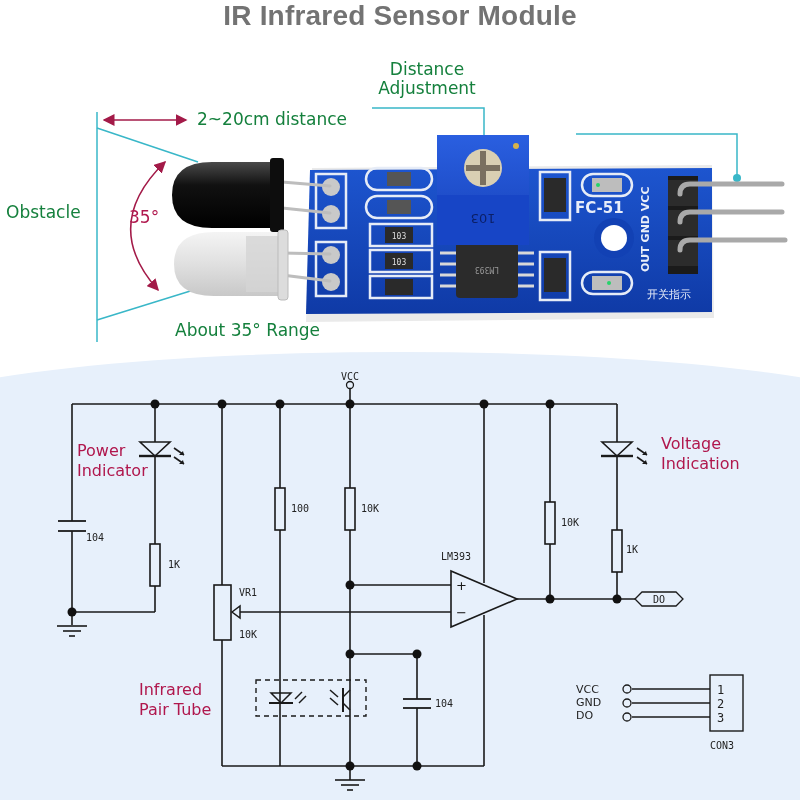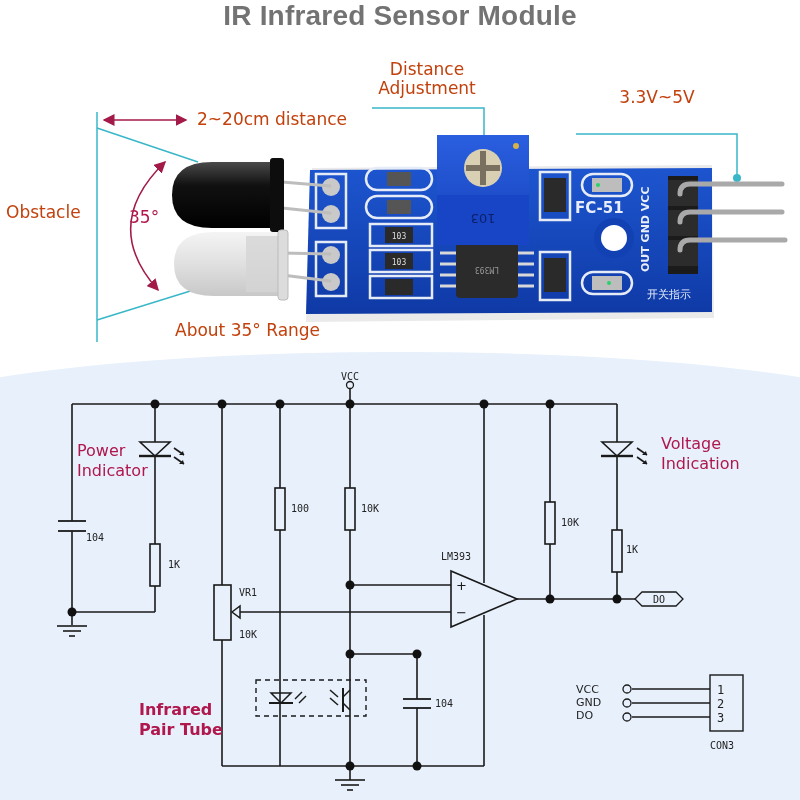--- a/index.html
+++ b/index.html
@@ -1,18 +1,18 @@
 <!DOCTYPE html>
 <html><head>
 <meta charset="utf-8">
 <style>
   html, body { margin:0; padding:0; }
   body { width:800px; height:800px; position:relative; overflow:hidden; background:#ffffff; font-family:"DejaVu Sans", sans-serif; }
   .title { position:absolute; left:0; top:0; width:800px; text-align:center; font-family:"Liberation Sans", sans-serif; font-weight:bold; font-size:28px; color:#737373; letter-spacing:0.2px; }
-  .lbl { position:absolute; font-family:"DejaVu Sans", sans-serif; color:#c2410c; font-size:17px; line-height:19px; white-space:nowrap; }
+  .lbl { position:absolute; font-family:"DejaVu Sans", sans-serif; color:#15803d; font-size:17px; line-height:19px; white-space:nowrap; }
   .lbl.center { text-align:center; }
   .red { color:#b0174d; }
   .schem-bg { position:absolute; left:-120px; top:352px; width:1040px; height:900px; border-radius:50% 50% 0 0 / 70px 70px 0 0; background:#e7f0fb; }
   svg { position:absolute; left:0; top:0; }
   .sch-text { font-family:"DejaVu Sans Mono", monospace; font-size:10px; fill:#222; }
   .pin-text { font-family:"DejaVu Sans", sans-serif; font-size:11px; fill:#222; }
   .con-text { font-family:"DejaVu Sans Mono", monospace; font-size:12px; fill:#222; }
   .annot { position:absolute; font-family:"DejaVu Sans", sans-serif; font-size:16px; line-height:20px; color:#b0174d; white-space:nowrap; }
 </style>
 </head>
@@ -169,21 +169,20 @@
 
 <div class="lbl" style="left:197px; top:110px;">2~20cm distance</div>
 <div class="lbl" style="left:6px; top:203px;">Obstacle</div>
 <div class="lbl red" style="left:129px; top:208px;">35°</div>
 <div class="lbl" style="left:127px; top:321px;margin-left:48px;">About 35° Range</div>
 <div class="lbl center" style="left:366px; top:60px; width:122px;">
   <div>Distance</div>
   <div>Adjustment</div>
 </div>
 <div class="lbl center" style="left:550px; top:88px; width:214px;">
-  <div>3.3V~5V</div>
 </div>
 
 <svg width="800" height="800" viewBox="0 0 800 800">
   <g stroke="#1a1a1a" stroke-width="1.6" fill="none">
 
     <line x1="72" y1="404" x2="617" y2="404"></line>
 
     <line x1="350" y1="388" x2="350" y2="404"></line>
 
     <line x1="72" y1="404" x2="72" y2="521"></line>
@@ -354,16 +353,16 @@
 </svg>
 
 <div class="annot" style="left:77px; top:441px;">
   <div>Power</div>
   <div>Indicator</div>
 </div>
 <div class="annot" style="left:661px; top:434px;">
   <div>Voltage</div>
   <div>Indication</div>
 </div>
-<div class="annot" style="left:139px; top:700px;font-weight:bold;">
+<div class="annot" style="left:139px; top:680px;">
   <div>Infrared</div>
   <div>Pair Tube</div>
 </div>
 
 </body></html>

